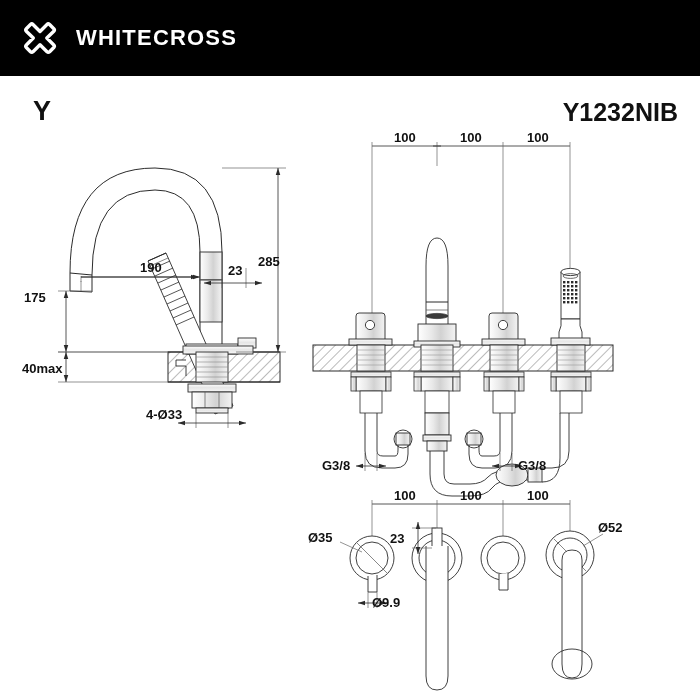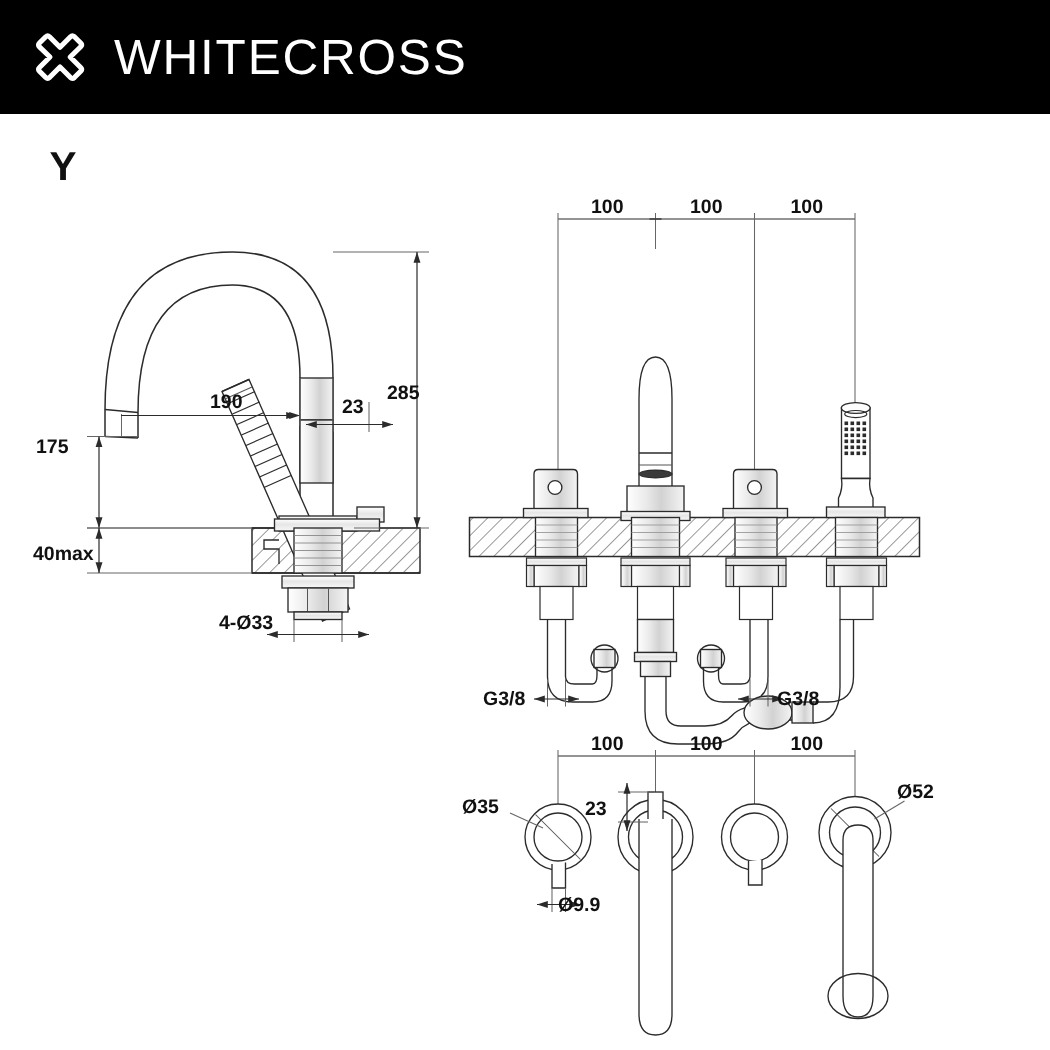--- a/index.html
+++ b/index.html
@@ -10,21 +10,21 @@
   }
   #page{position:relative;width:700px;height:700px;}
 
   
   .header-bar{
     position:absolute;left:0;top:0;width:700px;height:76px;
     background:#000000;display:flex;align-items:center;
   }
   .logo-mark{margin-left:16px;display:block;}
   .brand-text{
-    color:#ffffff;font-size:33px;font-weight:normal;letter-spacing:1.2px;
+    color:#ffffff;font-size:22px;font-weight:bold;letter-spacing:1.2px;
     margin-left:12px;font-family:"Liberation Sans",sans-serif;
   }
 
   
   .series-label{
     position:absolute;left:33px;top:96px;
     font-size:27px;font-weight:bold;color:#111111;
   }
   .model-label{
     position:absolute;right:22px;top:98px;
@@ -50,20 +50,21 @@
     <svg class="logo-mark" width="48" height="48" viewBox="0 0 48 48">
       <path d="M24 17.5 L31 10.5 Q32.2 9.3 33.6 10.5 L37.8 14.7 Q39 16 37.8 17.2 L30.8 24
                L37.8 31 Q39 32.2 37.8 33.5 L33.6 37.7 Q32.2 39 31 37.7 L24 30.7
                L17 37.7 Q15.8 39 14.5 37.7 L10.3 33.5 Q9 32.2 10.3 31 L17.3 24
                L10.3 17.2 Q9 16 10.3 14.7 L14.5 10.5 Q15.8 9.3 17 10.5 Z" fill="none" stroke="#ffffff" stroke-width="3.4" stroke-linejoin="round"></path>
     </svg>
     <span class="brand-text">WHITECROSS</span>
   </div>
 
   <div class="series-label">Y</div>
+  <div class="model-label">Y1232NIB</div>
 
   <svg class="drawing" width="700" height="624" viewBox="0 0 700 624">
     <defs>
       <pattern id="hatchpat" width="7" height="7" patternTransform="rotate(45)" patternUnits="userSpaceOnUse">
         <line x1="0" y1="0" x2="0" y2="7" stroke="#555555" stroke-width="0.8"></line>
       </pattern>
       <linearGradient id="vgrad" x1="0" y1="0" x2="1" y2="0">
         <stop offset="0%" stop-color="#ffffff"></stop>
         <stop offset="35%" stop-color="#e9e9e9"></stop>
         <stop offset="60%" stop-color="#d2d2d2"></stop>

